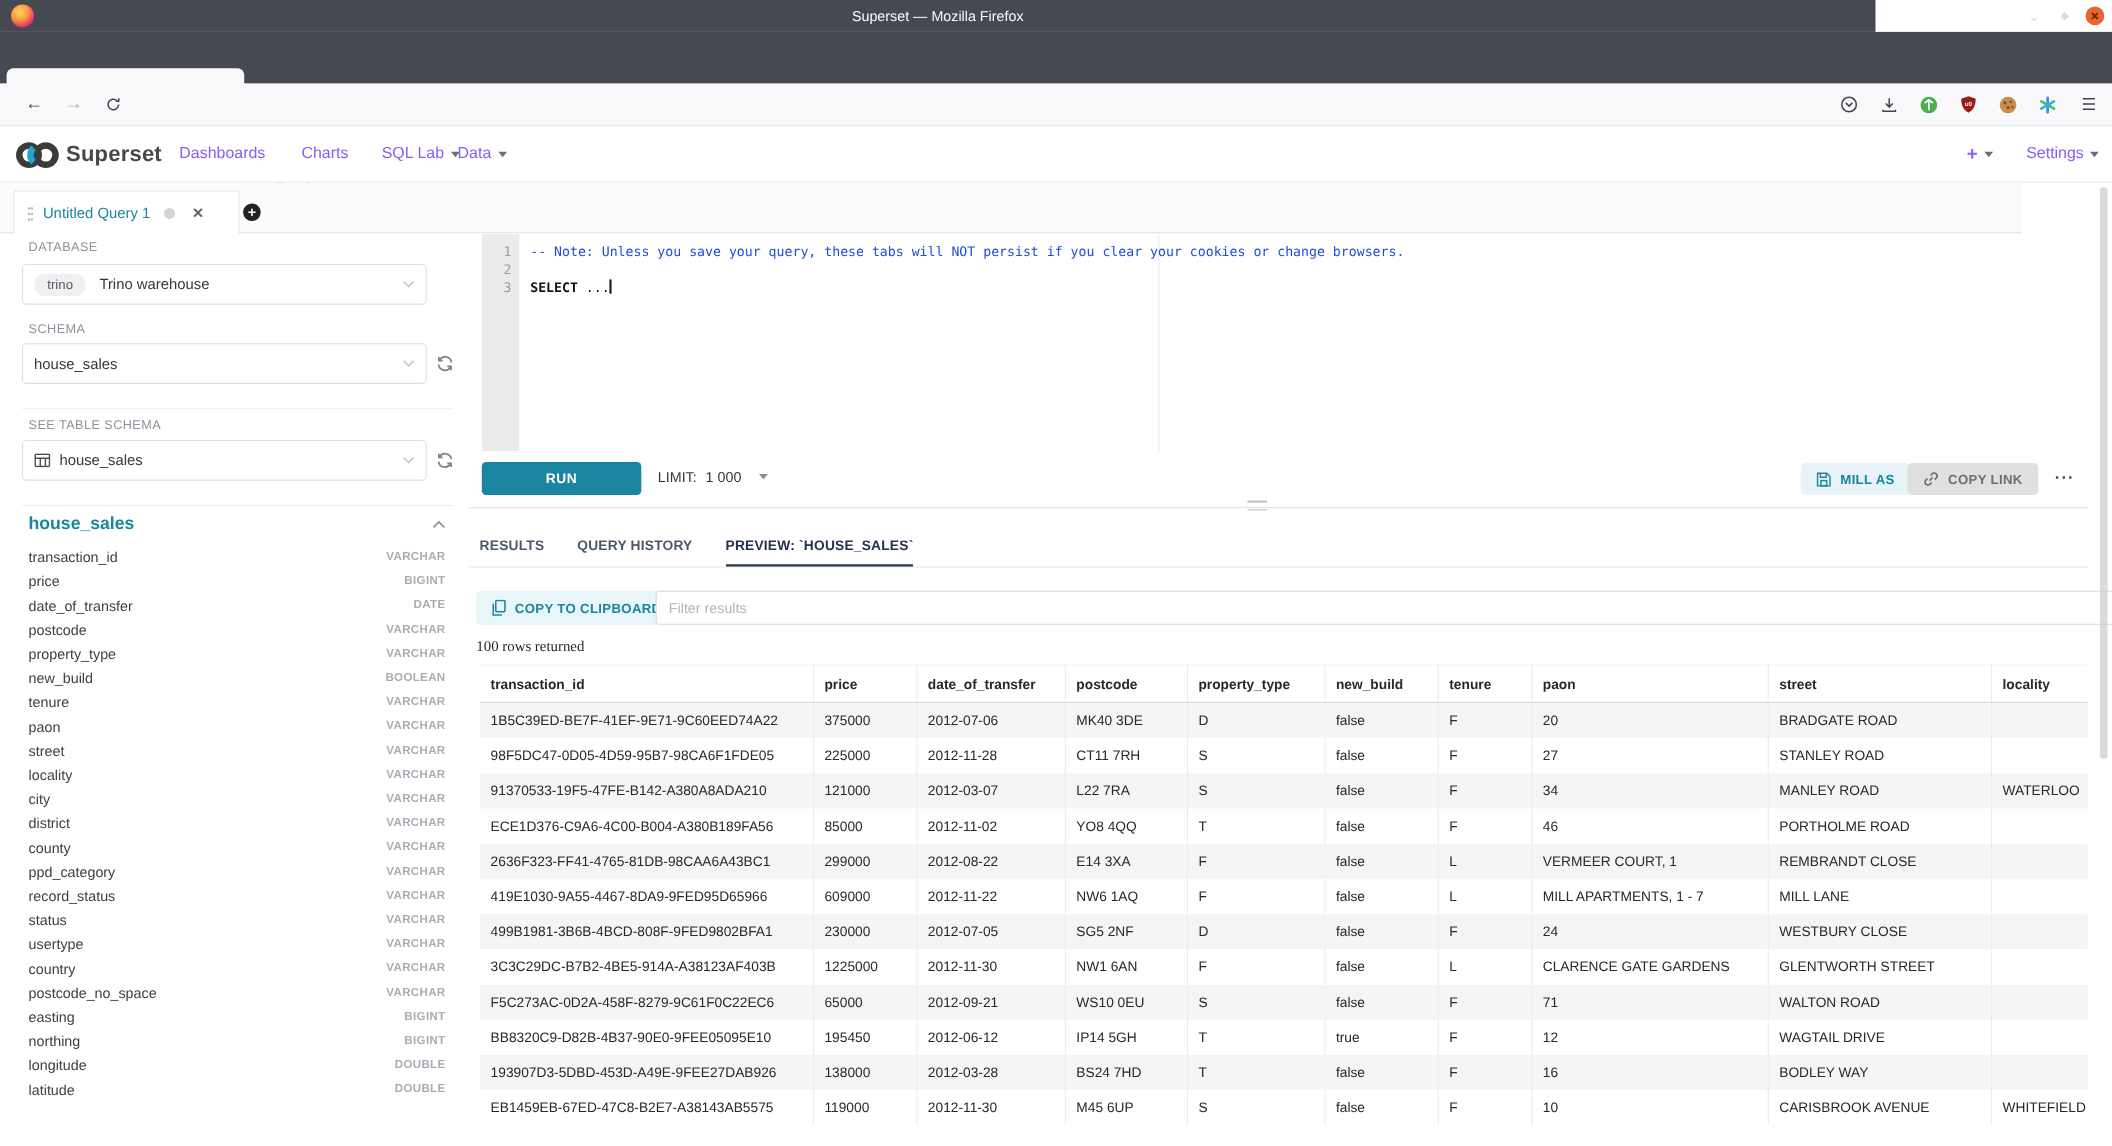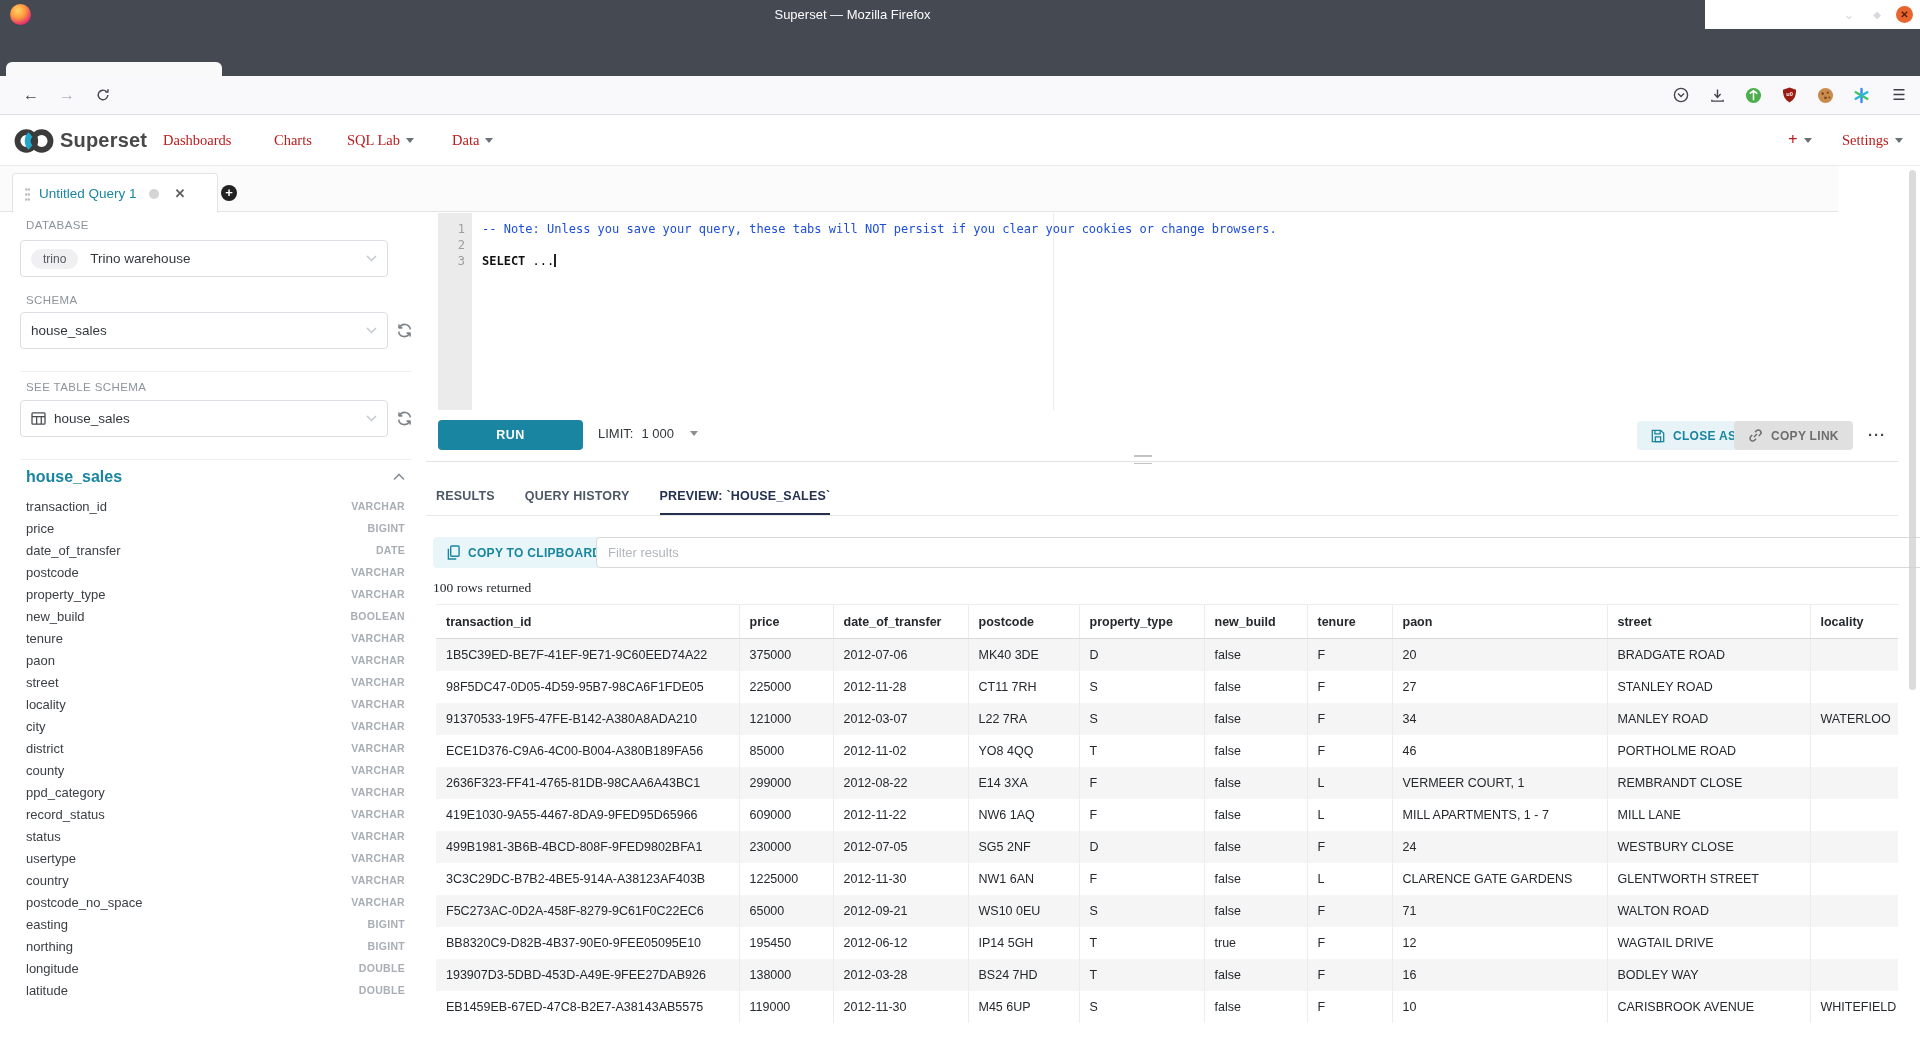--- a/index.html
+++ b/index.html
@@ -27,21 +27,21 @@
   .navglyph.dis{color:#b5b5bc;}
   .urlbar{left:235px;top:81px;width:1313px;height:29px;background:#fff;border-radius:5px;
     box-shadow:0 0 0 1px rgba(0,0,0,.1);font-size:13.5px;color:#15141a;}
   .urlhost{color:#15141a;font-weight:600;}
   .urlrest{color:#7a7a82;}
   .tbicon{width:30px;height:28px;justify-content:center;color:#3f3f46;font-size:14px;}
 
   
   .appnav{left:0;top:115px;width:1920px;height:51px;background:#fff;border-bottom:1px solid #ececec;}
   .brand{font-size:20px;font-weight:700;color:#484848;letter-spacing:.2px;}
-  .navitem{font-size:14.5px;color:#b91c1c;font-family:Liberation Serif, serif;}
+  .navitem{font-size:14.5px;color:#8b5cf6;}
   .caret{display:inline-block;width:0;height:0;border-left:4px solid transparent;
     border-right:4px solid transparent;border-top:5px solid #6a7075;margin-left:6px;}
 
   
   .qtabbar{left:0;top:166px;width:1838px;height:46px;background:#fbfbfb;border-bottom:1px solid #e4e4e4;}
   .qtab{left:12px;top:173px;width:206px;height:40px;background:#fff;border:1px solid #e4e4e4;
     border-bottom:none;border-radius:4px 4px 0 0;}
   .qtab-title{color:#1985a0;font-size:13.5px;}
   .dragdots{width:4px;height:12px;position:relative;}
   .graydot{width:10px;height:10px;border-radius:50%;background:#d4d4d4;}
@@ -228,21 +228,21 @@
           <path d="M14 5.5 A7.5 7.5 0 0 0 14 16.5" fill="none" stroke="#20a7c9" stroke-width="5"></path>
         </svg>
     </div>
     <div class="abs brand" style="left:60px;top:14px;">Superset</div>
     <div class="abs navitem" style="left:163px;top:17px;">Dashboards</div>
     <div class="abs navitem" style="left:274px;top:17px;">Charts</div>
     <div class="abs navitem r" style="left:347px;top:17px;">
         <span>SQL Lab</span>
         <span class="caret"></span>
       </div>
-    <div class="abs navitem r" style="left:452px;top:17px;text-align:center;">
+    <div class="abs navitem r" style="left:416px;top:17px;text-align:center;">
         <span>Data</span>
         <span class="caret"></span>
       </div>
     <div class="abs navitem r" style="left:1788px;top:15px;font-size:17px;font-weight:600;">
         <span>+</span>
         <span class="caret"></span>
       </div>
     <div class="abs navitem r" style="left:1842px;top:17px;">
         <span>Settings</span>
         <span class="caret"></span>
@@ -456,21 +456,21 @@
     <span class="caret" style="margin-left:16px;border-top-color:#8a8f94;"></span>
   </div>
   <button class="abs softbtn saveas" style="left:1637px;top:421px;">
     <span>
         <svg width="14" height="14" viewBox="0 0 16 16" fill="none" stroke="#1985a0" stroke-width="1.5">
           <path d="M1.5 1.5 H11 L14.5 5 V14.5 H1.5 Z"></path>
           <rect x="5" y="9" width="6" height="5.5"></rect>
           <path d="M4.5 1.5 V5.5 H10.5 V1.5"></path>
         </svg>
       </span>
-    <span>CLOSE AS</span>
+    <span>MILL AS</span>
   </button>
   <button class="abs softbtn copylink" style="left:1734px;top:421px;">
     <span>
         <svg width="15" height="15" viewBox="0 0 16 16" fill="none" stroke="#6e6e6e" stroke-width="1.6">
           <path d="M6.5 9.5 L9.5 6.5"></path>
           <path d="M7.5 4.5 L9 3 a2.8 2.8 0 0 1 4 4 L11.5 8.5"></path>
           <path d="M8.5 11.5 L7 13 a2.8 2.8 0 0 1 -4 -4 L4.5 7.5"></path>
         </svg>
       </span>
     <span>COPY LINK</span>

